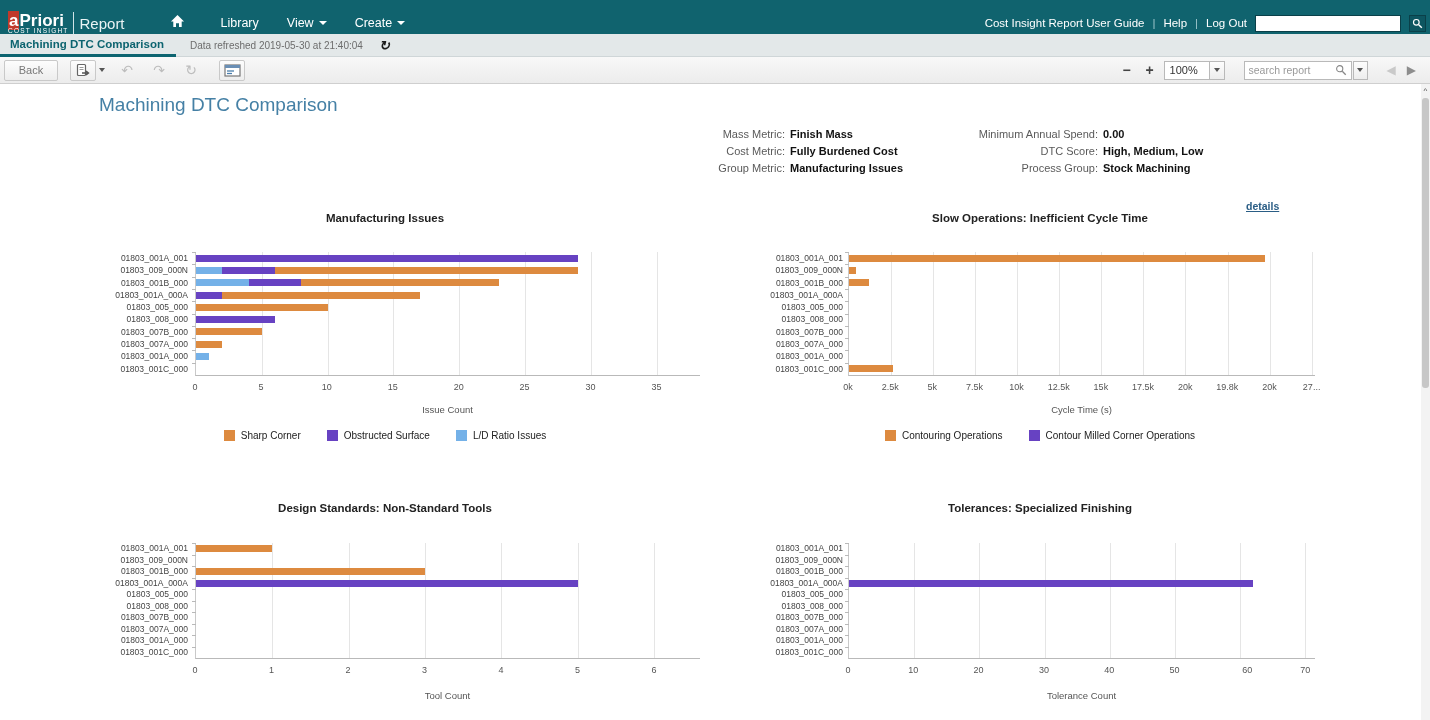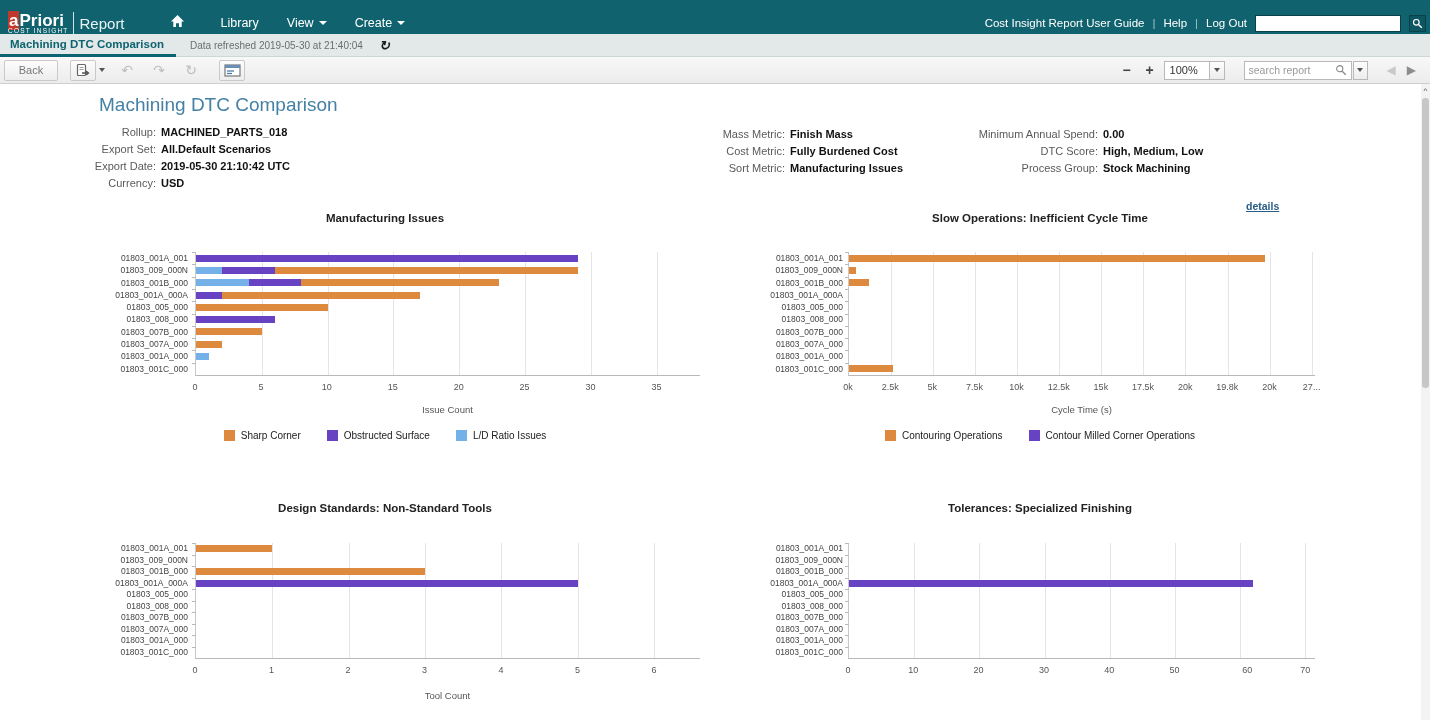--- a/index.html
+++ b/index.html
@@ -212,36 +212,26 @@
         </div>
     </div>
     <div class="pg-prev">◀</div>
     <div class="pg-next">▶</div>
   </div>
 </div>
 
 <div class="content">
   <div class="rpt-title">Machining DTC Comparison</div>
 
-  <div class="meta meta-1">
-    <div class="lbl">Rollup:</div>
-      <div class="val">MACHINED_PARTS_018</div>
-    <div class="lbl">Export Set:</div>
-      <div class="val">All.Default Scenarios</div>
-    <div class="lbl">Export Date:</div>
-      <div class="val">2019-05-30 21:10:42 UTC</div>
-    <div class="lbl">Currency:</div>
-      <div class="val">USD</div>
-  </div>
   <div class="meta meta-2">
     <div class="lbl">Mass Metric:</div>
       <div class="val">Finish Mass</div>
     <div class="lbl">Cost Metric:</div>
       <div class="val">Fully Burdened Cost</div>
-    <div class="lbl">Sort Metric:</div>
+    <div class="lbl">Group Metric:</div>
       <div class="val">Manufacturing Issues</div>
   </div>
   <div class="meta meta-3">
     <div class="lbl">Minimum Annual Spend:</div>
       <div class="val">0.00</div>
     <div class="lbl">DTC Score:</div>
       <div class="val">High, Medium, Low</div>
     <div class="lbl">Process Group:</div>
       <div class="val">Stock Machining</div>
   </div>
@@ -474,19 +464,20 @@
     <div class="xticks">
         <span style="left: 0%;">0</span>
         <span style="left: 13.986%;">10</span>
         <span style="left: 27.972%;">20</span>
         <span style="left: 41.958%;">30</span>
         <span style="left: 55.9441%;">40</span>
         <span style="left: 69.9301%;">50</span>
         <span style="left: 83.9161%; padding-left: 15px;">60</span>
         <span style="left: 97.9021%;">70</span>
       </div>
+    <div class="xlabel">Tolerance Count</div>
   </div>
 </div>
 
 <div class="scrollbar">
   <div class="sb-up">^</div>
   <div class="sb-thumb"></div>
 </div>
 
 </body></html>

